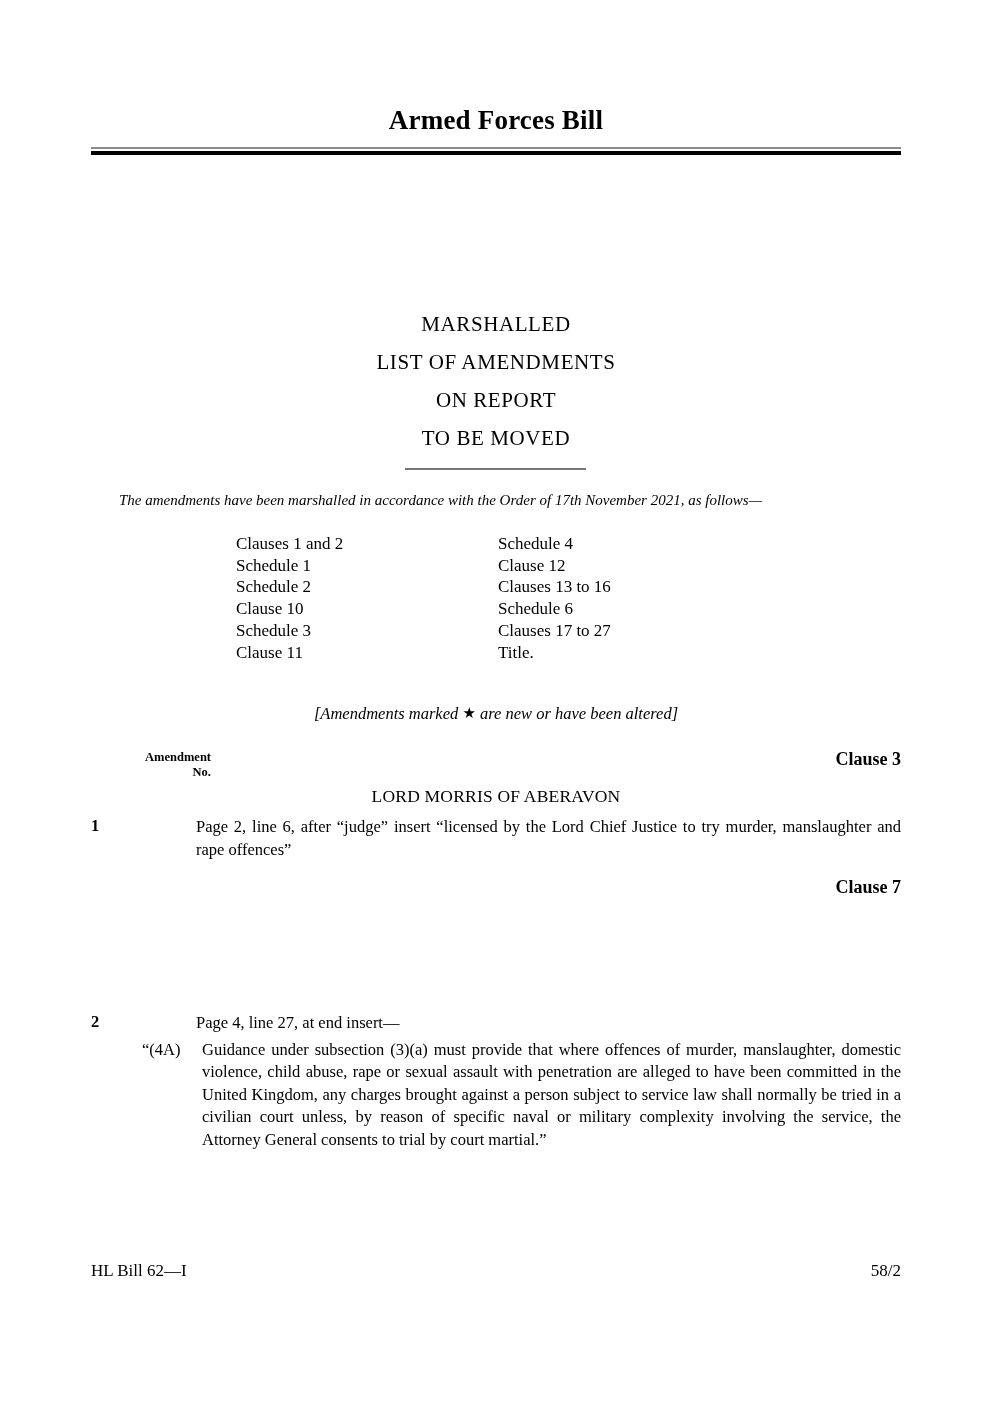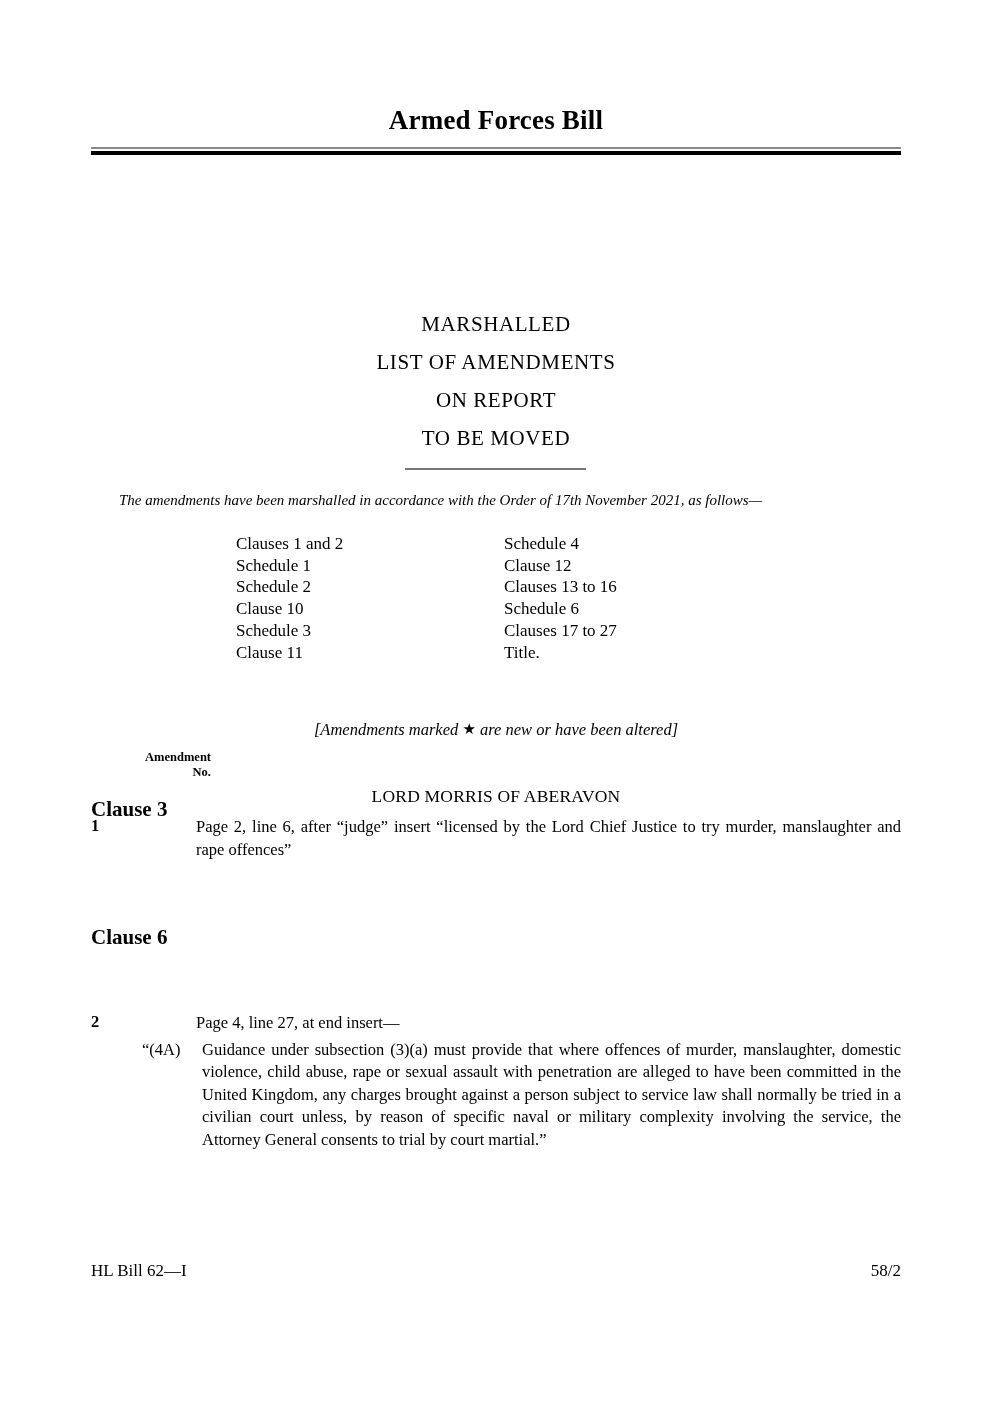--- a/index.html
+++ b/index.html
@@ -88,39 +88,37 @@
   .marshal-list {
     position: absolute;
     left: 236px;
     top: 533px;
     width: 500px;
     font-size: 17px;
     line-height: 21.7px;
   }
   .marshal-list .ml-row {
     display: flex;
-    gap: 6px;
   }
   .marshal-list .ml-left {
     width: 262px;
     flex: 0 0 262px;
   }
   .marshal-list .ml-right {
     flex: 1 1 auto;
   }
   
   .star-note {
     position: absolute;
     left: 91px;
     top: 704px;
     width: 810px;
     text-align: center;
     font-size: 16.5px;
     font-style: italic;
-    margin-top: 16px;
   }
   .star-note .star {
     font-style: normal;
     font-size: 15px;
     vertical-align: 1px;
   }
   
   .margin-label {
     position: absolute;
     left: 91px;
@@ -129,24 +127,23 @@
     font-size: 12.5px;
     font-weight: bold;
     line-height: 15px;
     text-align: right;
   }
   
   .clause-head {
     position: absolute;
     left: 91px;
     width: 810px;
-    text-align: left;
-    font-size: 21px;
-    font-weight: bold;
-    margin-top: 48px;
+    text-align: right;
+    font-size: 18px;
+    font-weight: bold;
   }
   #clause-3-head { top: 749px; }
   #clause-7-head { top: 877px; }
 
   .sponsors {
     position: absolute;
     left: 91px;
     width: 810px;
     text-align: center;
     font-size: 17.5px;
@@ -269,21 +266,21 @@
 
   <div class="sponsors" id="sponsors-1">
     <div>LORD MORRIS OF ABERAVON</div>
   </div>
 
   <div class="amendment" id="amendment-1">
     <div class="amd-no">1</div>
     <div class="amd-body">Page 2, line 6, after “judge” insert “licensed by the Lord Chief Justice to try murder, manslaughter and rape offences”</div>
   </div>
 
-  <div class="clause-head" id="clause-7-head">Clause 6</div>
+  <div class="clause-head" id="clause-7-head">Clause 7</div>
 
 
   <div class="amendment" id="amendment-2">
     <div class="amd-no">2</div>
     <div class="amd-body amd-lead">Page 4, line 27, at end insert—</div>
     <div class="sub-para">
       <span class="sp-marker">“(4A)</span><span>Guidance under subsection (3)(a) must provide that where offences of murder, manslaughter, domestic violence, child abuse, rape or sexual assault with penetration are alleged to have been committed in the United Kingdom, any charges brought against a person subject to service law shall normally be tried in a civilian court unless, by reason of specific naval or military complexity involving the service, the Attorney General consents to trial by court martial.”</span>
     </div>
   </div>
 

